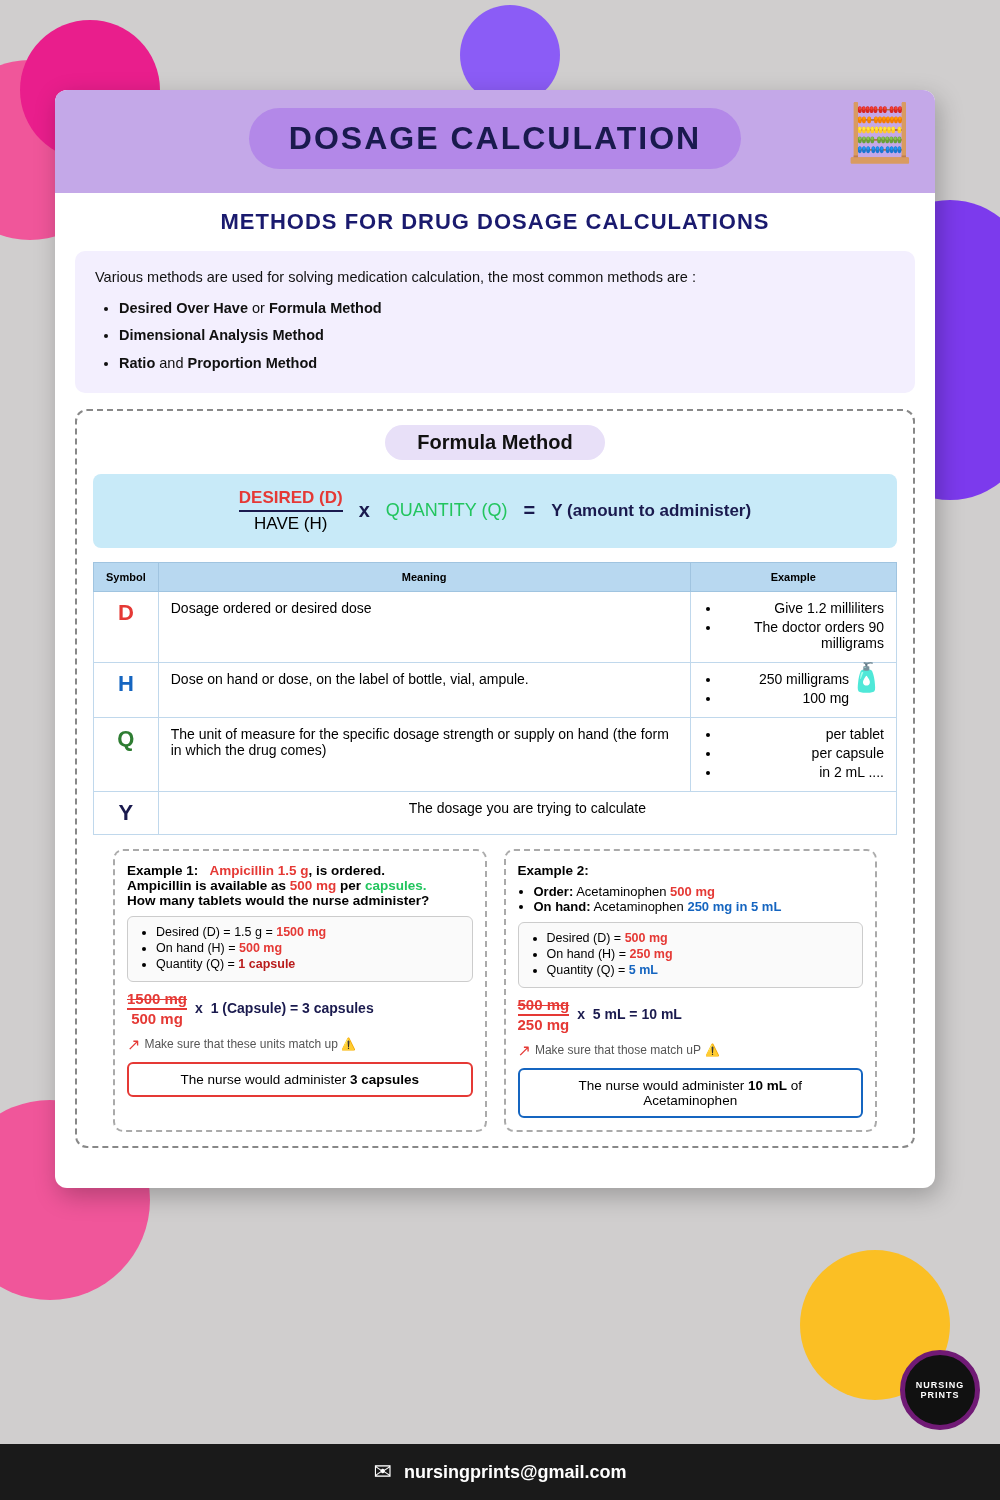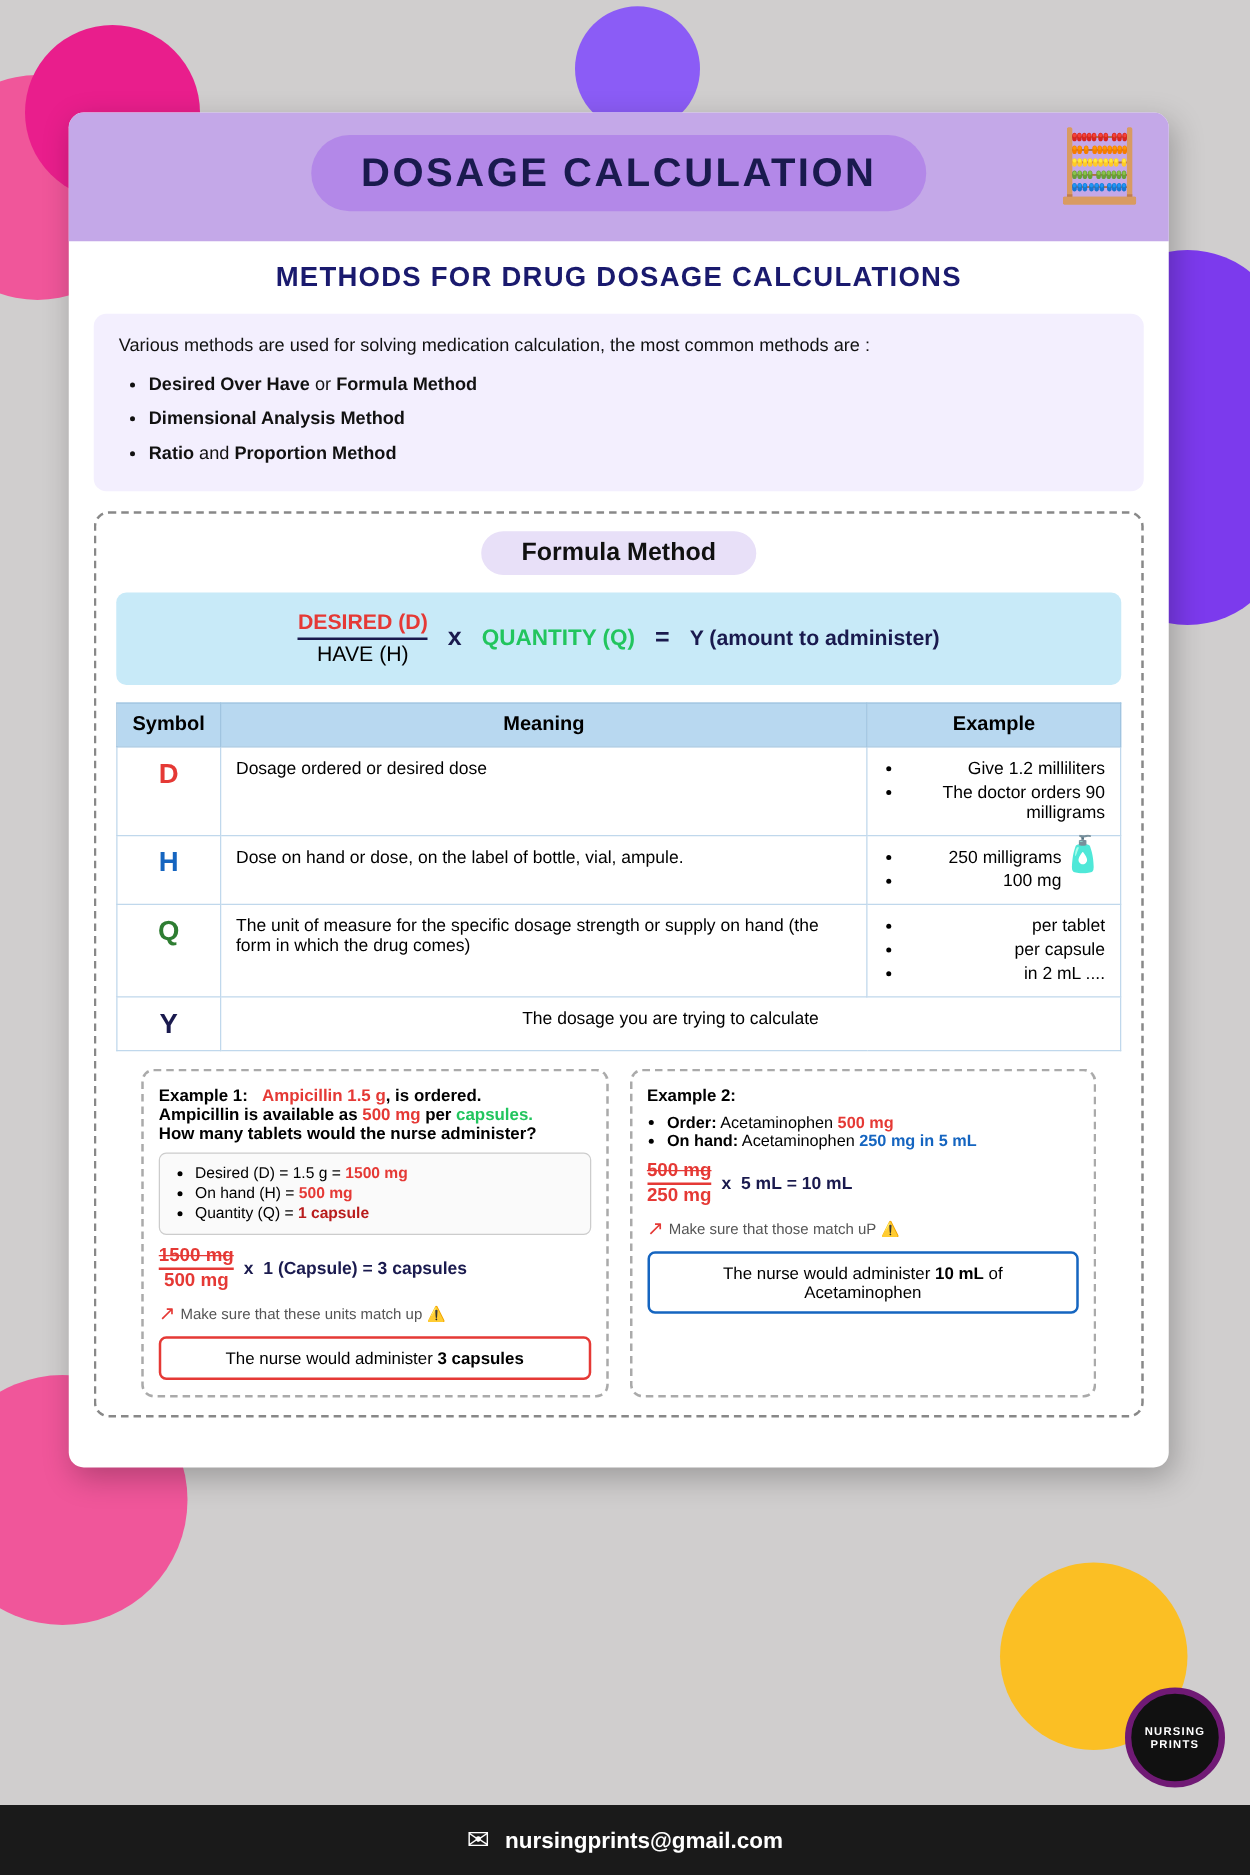--- a/index.html
+++ b/index.html
@@ -178,21 +178,21 @@
       color: #000000;
       padding-top: 2px;
     }
     .eq-times {
       font-size: 20px;
       font-weight: 700;
       color: #1a1a4e;
     }
     .eq-quantity {
       font-size: 18px;
-      font-weight: 700;
+      font-weight: 400;
       color: #22c55e;
     }
     .eq-equals {
       font-size: 20px;
       font-weight: 700;
       color: #1a1a4e;
     }
     .eq-y {
       font-size: 17px;
       font-weight: 700;
@@ -204,21 +204,21 @@
       width: 100%;
       border-collapse: collapse;
       font-size: 14px;
     }
     .symbols-table th {
       background: #b8d8f0;
       padding: 8px 12px;
       border: 1px solid #a0c4e0;
       font-weight: 700;
       text-align: center;
-      font-size: 16px;
+      font-size: 11px;
     }
     .symbols-table td {
       border: 1px solid #c0d8ec;
       padding: 8px 12px;
       vertical-align: top;
     }
     .symbol-d { font-size: 22px; font-weight: 900; color: #e53935; text-align: center; }
     .symbol-h { font-size: 22px; font-weight: 900; color: #1565c0; text-align: center; }
     .symbol-q { font-size: 22px; font-weight: 900; color: #2e7d32; text-align: center; }
     .symbol-y { font-size: 22px; font-weight: 900; color: #1a1a4e; text-align: center; }
@@ -488,20 +488,27 @@
       </div>
 
       <div class="example-box">
         <div class="ex-title">
           <span>Example 2:</span>
         </div>
         <ul style="padding-left:16px; font-size:13px; margin-bottom:6px;">
           <li><b>Order:</b> Acetaminophen <span class="ex-red">500 mg</span></li>
           <li><b>On hand:</b> Acetaminophen <span class="ex-blue">250 mg in 5 mL</span></li>
         </ul>
+        <div class="bullet-box">
+          <ul>
+            <li>Desired (D) = <span class="ex-red">500 mg</span></li>
+            <li>On hand (H) = <span class="ex-red">250 mg</span></li>
+            <li>Quantity (Q) = <span class="ex-blue">5 mL</span></li>
+          </ul>
+        </div>
         <div class="calc-row">
           <div class="calc-fraction">
             <span class="cf-top">500 mg</span>
             <span class="cf-bottom">250 mg</span>
           </div>
           <span class="calc-eq">x &nbsp;<b>5 mL</b> = <b>10 mL</b></span>
         </div>
         <div class="match-note">
           <span class="match-arrow">↗</span>
           <span>Make sure that those match uP</span>

